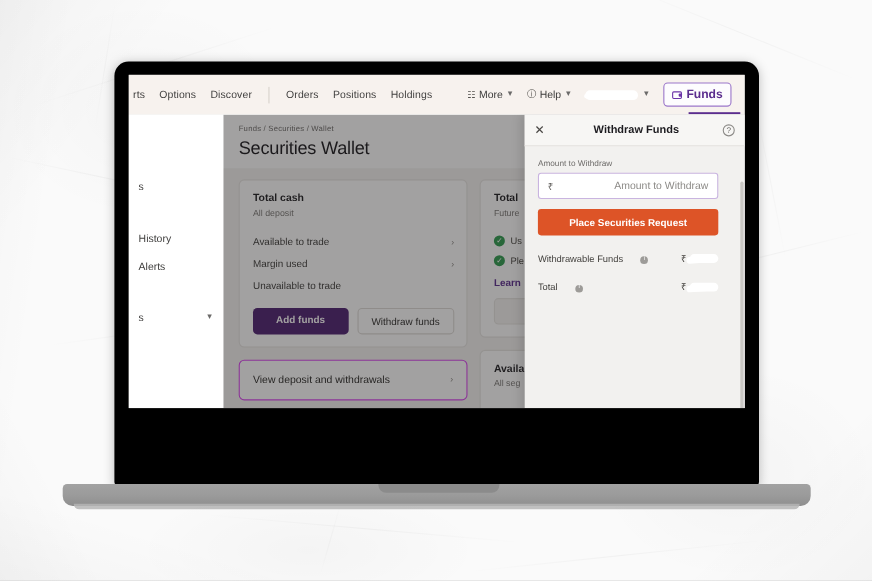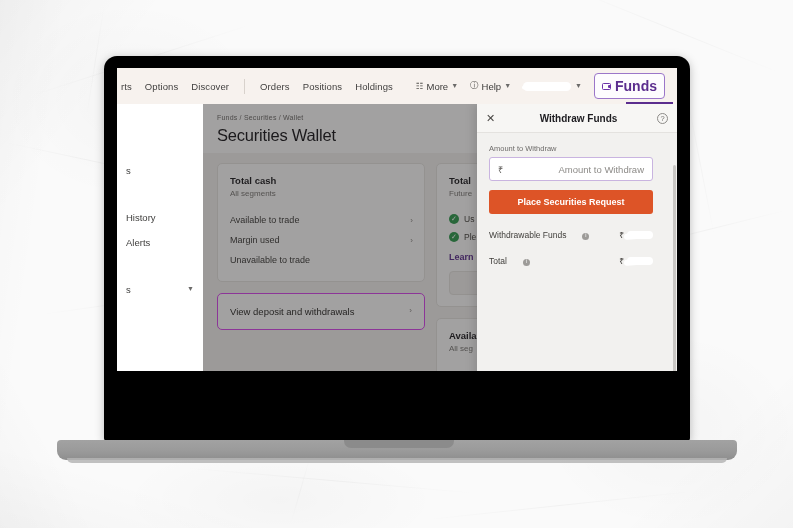--- a/index.html
+++ b/index.html
@@ -146,21 +146,21 @@
   #funds-btn {
     display: flex;
     align-items: center;
     gap: 4px;
     border: 1px solid #9b76c9;
     border-radius: 4px;
     padding: 4px 7px;
     color: #5b2d8e;
     background: #fdfcfe;
     font-weight: bold;
-    font-size: 14px;
+    font-size: 11px;
   }
   #funds-icon {
     width: 9px; height: 7px;
     border: 1.2px solid #6b32a8;
     border-radius: 1.5px;
     position: relative;
   }
   #funds-icon::after {
     content: "";
     position: absolute;
@@ -540,21 +540,21 @@
 
         <div id="content-grid">
 
           <div class="col col-a">
 
             <div class="card">
               <div class="row-head">
                 <div>
                   <div class="card-title">Total cash</div>
                   <div class="card-sub">
-                    <span>All segments</span>
+                    <span>All deposit</span>
                     <span class="redact r-w34"></span>
                   </div>
                 </div>
                 <div style="padding-top:2px;">
                   <span class="redact r-w46"></span>
                 </div>
               </div>
 
               <div style="height:12px;"></div>
 
@@ -574,20 +574,24 @@
                 </span>
               </div>
 
               <div class="stat-row">
                 <span>Unavailable to trade</span>
                 <span class="rv">
                   <span class="redact r-w38"></span>
                 </span>
               </div>
 
+              <div class="btn-row">
+                <div id="add-funds-btn">Add funds</div>
+                <div id="withdraw-funds-btn">Withdraw funds</div>
+              </div>
             </div>
 
             <div class="link-card">
               <span>View deposit and withdrawals</span>
               <span class="chevr">›</span>
             </div>
           </div>
 
           <div class="col col-b">
             <div class="card">

